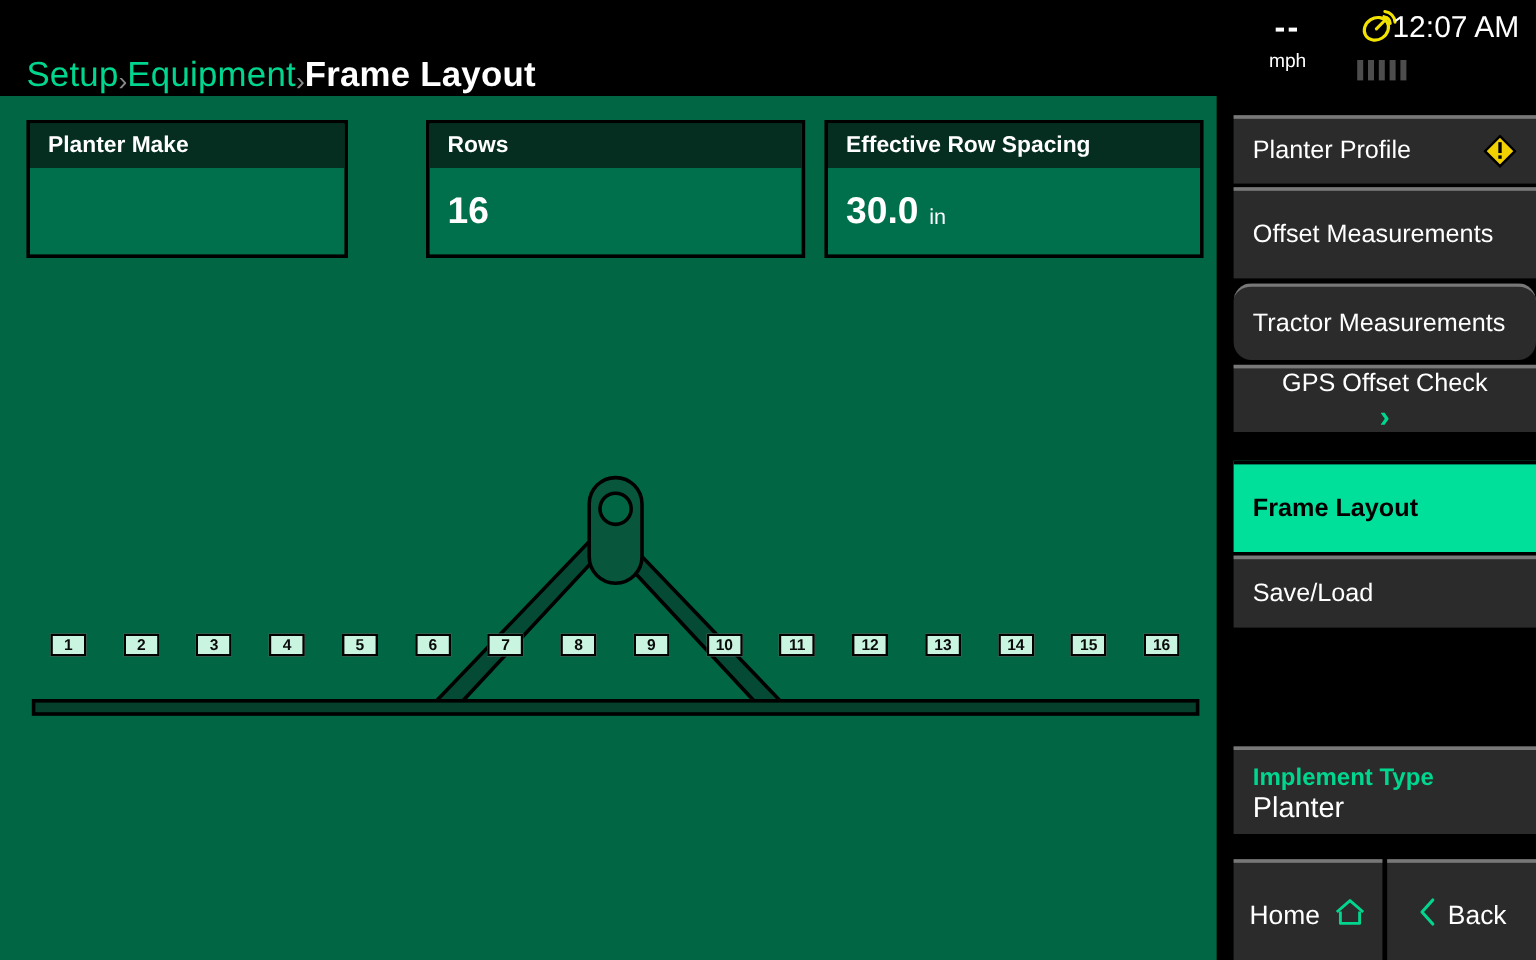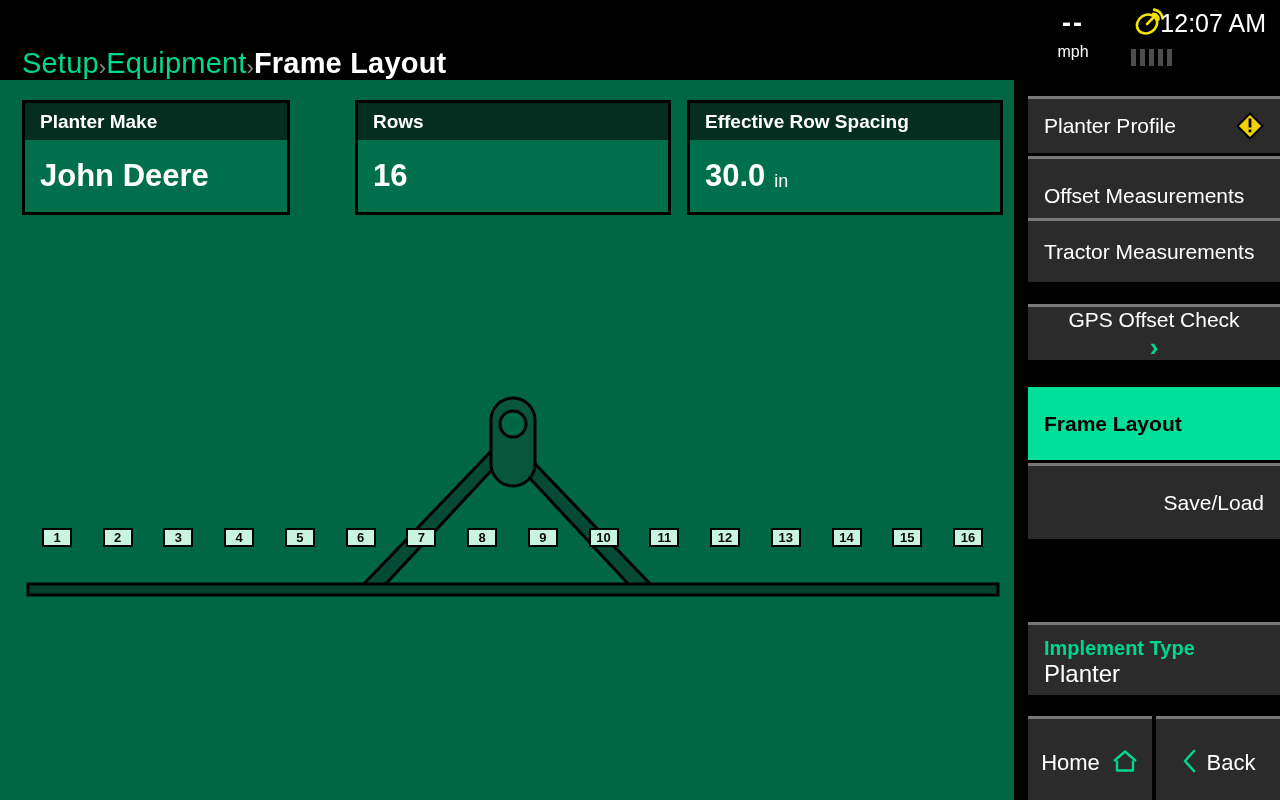--- a/index.html
+++ b/index.html
@@ -171,23 +171,20 @@
 
       <div id="clock">12:07 AM</div>
     </div>
   </div>
 
   <div id="main">
 
     <div class="card" id="card-make">
       <div class="card-hd">
         <span>Planter Make</span>
-      </div>
-      <div class="card-bd">
-        <span class="val">John Deere</span>
       </div>
     </div>
 
     <div class="card" id="card-rows">
       <div class="card-hd">
         <span>Rows</span>
       </div>
       <div class="card-bd">
         <span class="val">16</span>
       </div>
@@ -245,34 +242,34 @@
           <rect x="12.6" y="6.5" width="2.8" height="9" fill="#000"></rect>
           <rect x="12.6" y="17.5" width="2.8" height="2.8" fill="#000"></rect>
         </svg>
       </span>
     </div>
 
     <div class="menu-item" style="top:76px;height:76px;">
       <span class="mlabel">Offset Measurements</span>
     </div>
 
-    <div class="menu-item" style="top:138px;height:64px;">
+    <div class="menu-item" style="top:156px;height:64px;border-radius:15px;">
       <span class="mlabel">Tractor Measurements</span>
     </div>
 
     <div class="menu-item" style="top:224px;height:56px;flex-direction:column;">
       <span class="mlabel">GPS Offset Check</span>
       <span class="chev-right">›</span>
     </div>
 
     <div class="menu-item active" style="top:304px;height:76px;">
       <span class="mlabel">Frame Layout</span>
     </div>
 
-    <div class="menu-item" style="top:383px;height:76px;text-align:right;">
+    <div class="menu-item" style="top:383px;height:60px;">
       <span class="mlabel">Save/Load</span>
     </div>
 
     <div id="implement">
       <div class="it-label">Implement Type</div>
       <div class="it-value">Planter</div>
     </div>
 
     <div class="navbtn" id="btn-home">
       <span class="nlabel">Home</span>

